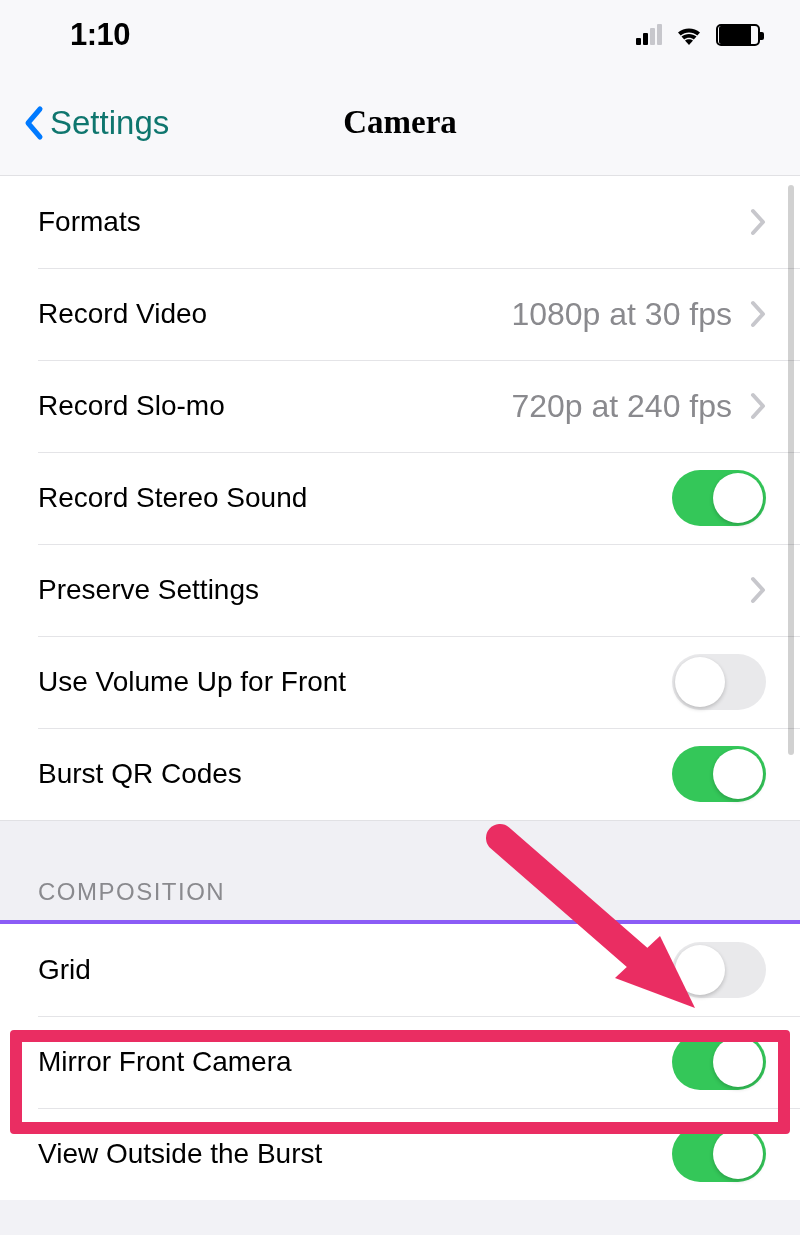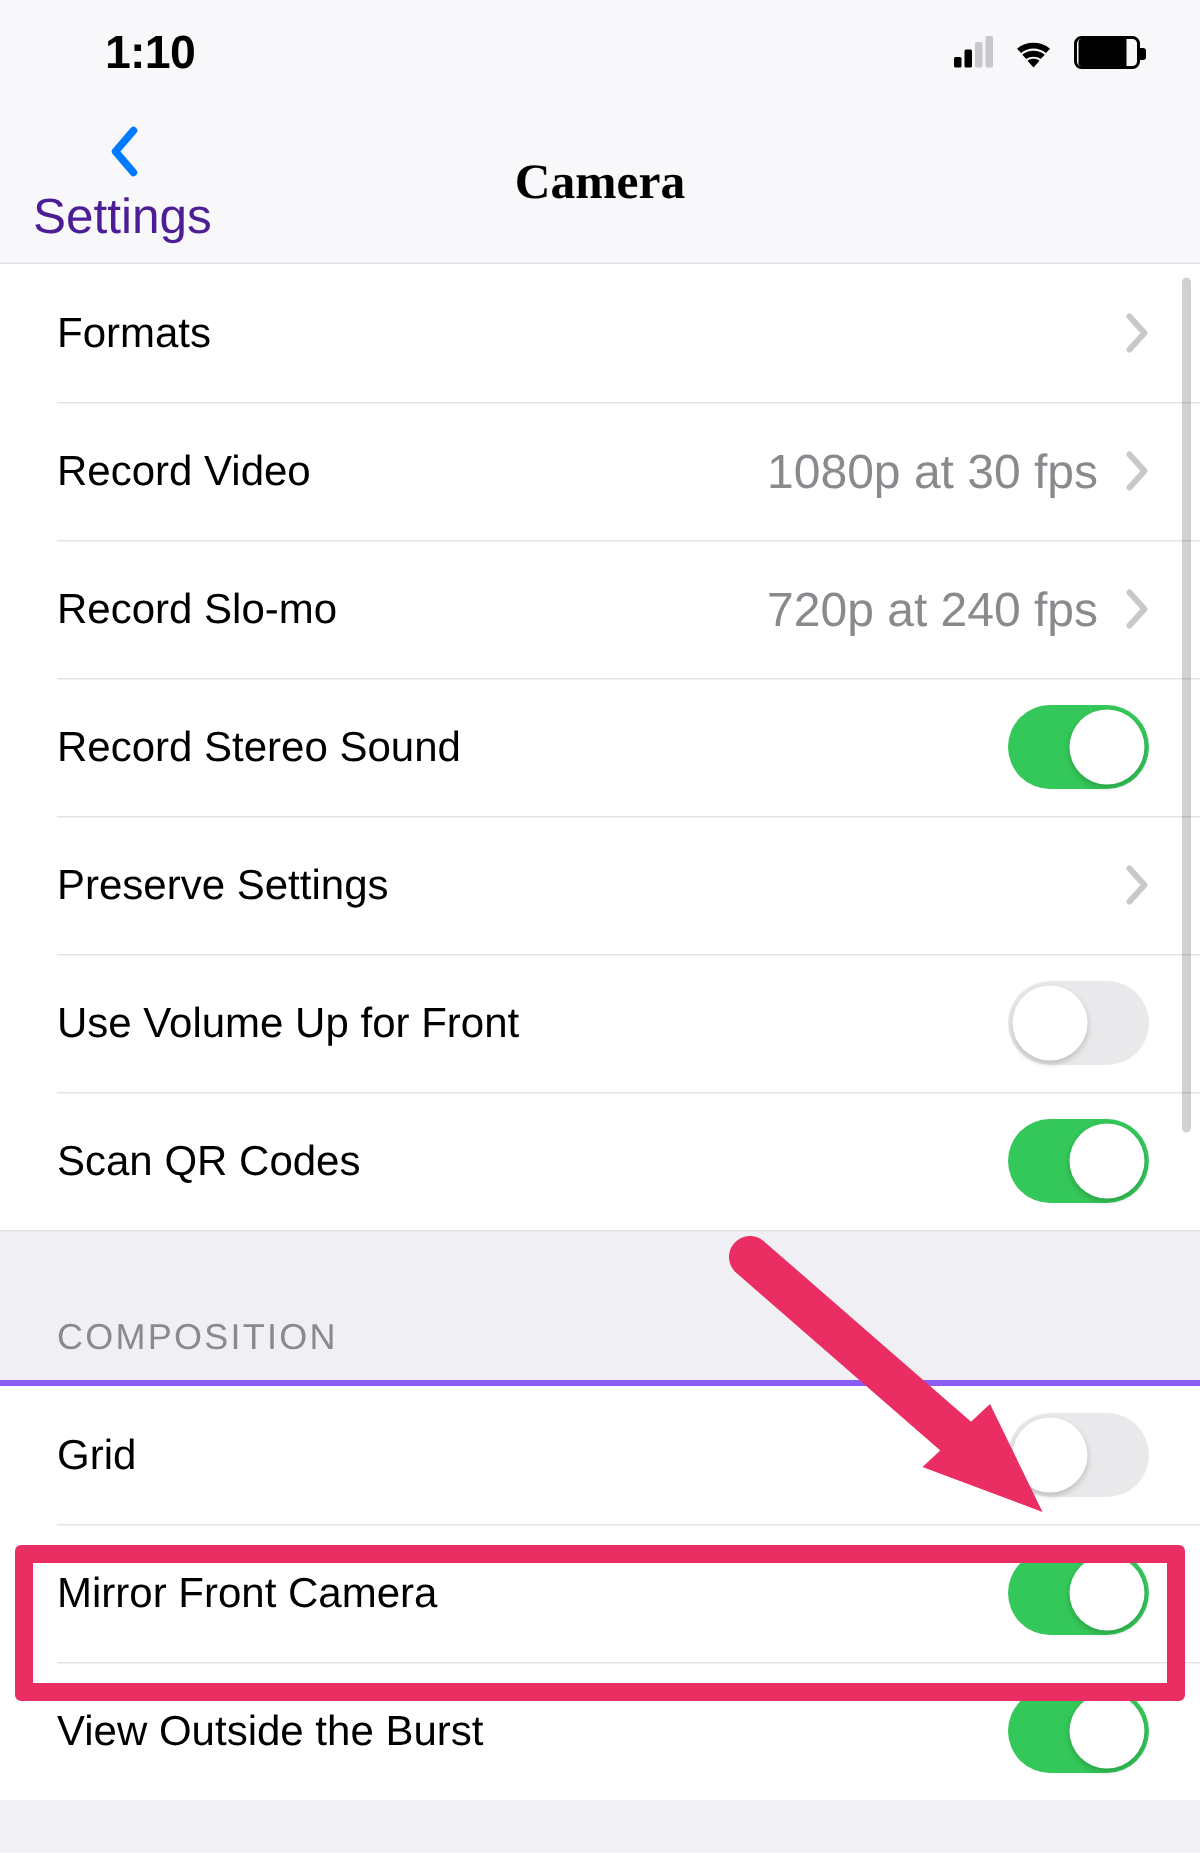--- a/index.html
+++ b/index.html
@@ -51,26 +51,25 @@
       background: #f8f8fa;
       border-bottom: 1px solid #e1e1e4;
       position: relative;
       display: flex;
       align-items: center;
     }
     .back-button {
       display: flex;
       align-items: center;
       gap: 6px;
-      color: #4c1d95;
+      color: #0f766e;
       font-size: 33px;
       font-weight: 400;
       padding-left: 22px;
       cursor: pointer;
-      flex-direction: column;
     }
     .back-chevron svg { display:block; }
     .nav-title {
       position: absolute;
       left: 50%;
       transform: translateX(-50%);
       font-size: 33px;
       font-weight: 600;
       font-family: Liberation Serif, serif;
     }
@@ -246,21 +245,21 @@
 
   <div class="row">
     <span class="row-label">Use Volume Up for Front</span>
     <span class="row-spacer"></span>
     <div class="toggle toggle-off">
         <div class="toggle-knob"></div>
       </div>
   </div>
 
   <div class="row">
-    <span class="row-label">Scan QR Codes</span>
+    <span class="row-label">Burst QR Codes</span>
     <span class="row-spacer"></span>
     <div class="toggle toggle-on">
         <div class="toggle-knob"></div>
       </div>
   </div>
 
 </div>
 
 <div class="section-header section-divider-top">COMPOSITION</div>
 

